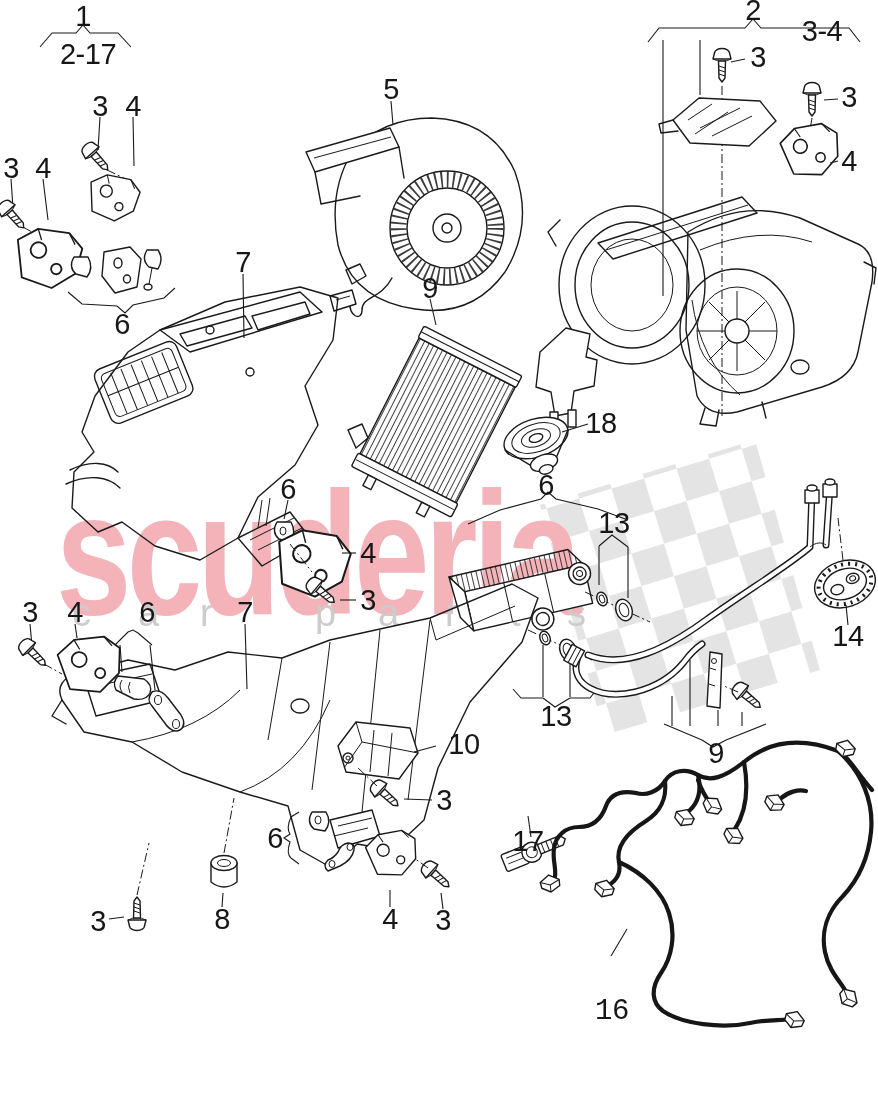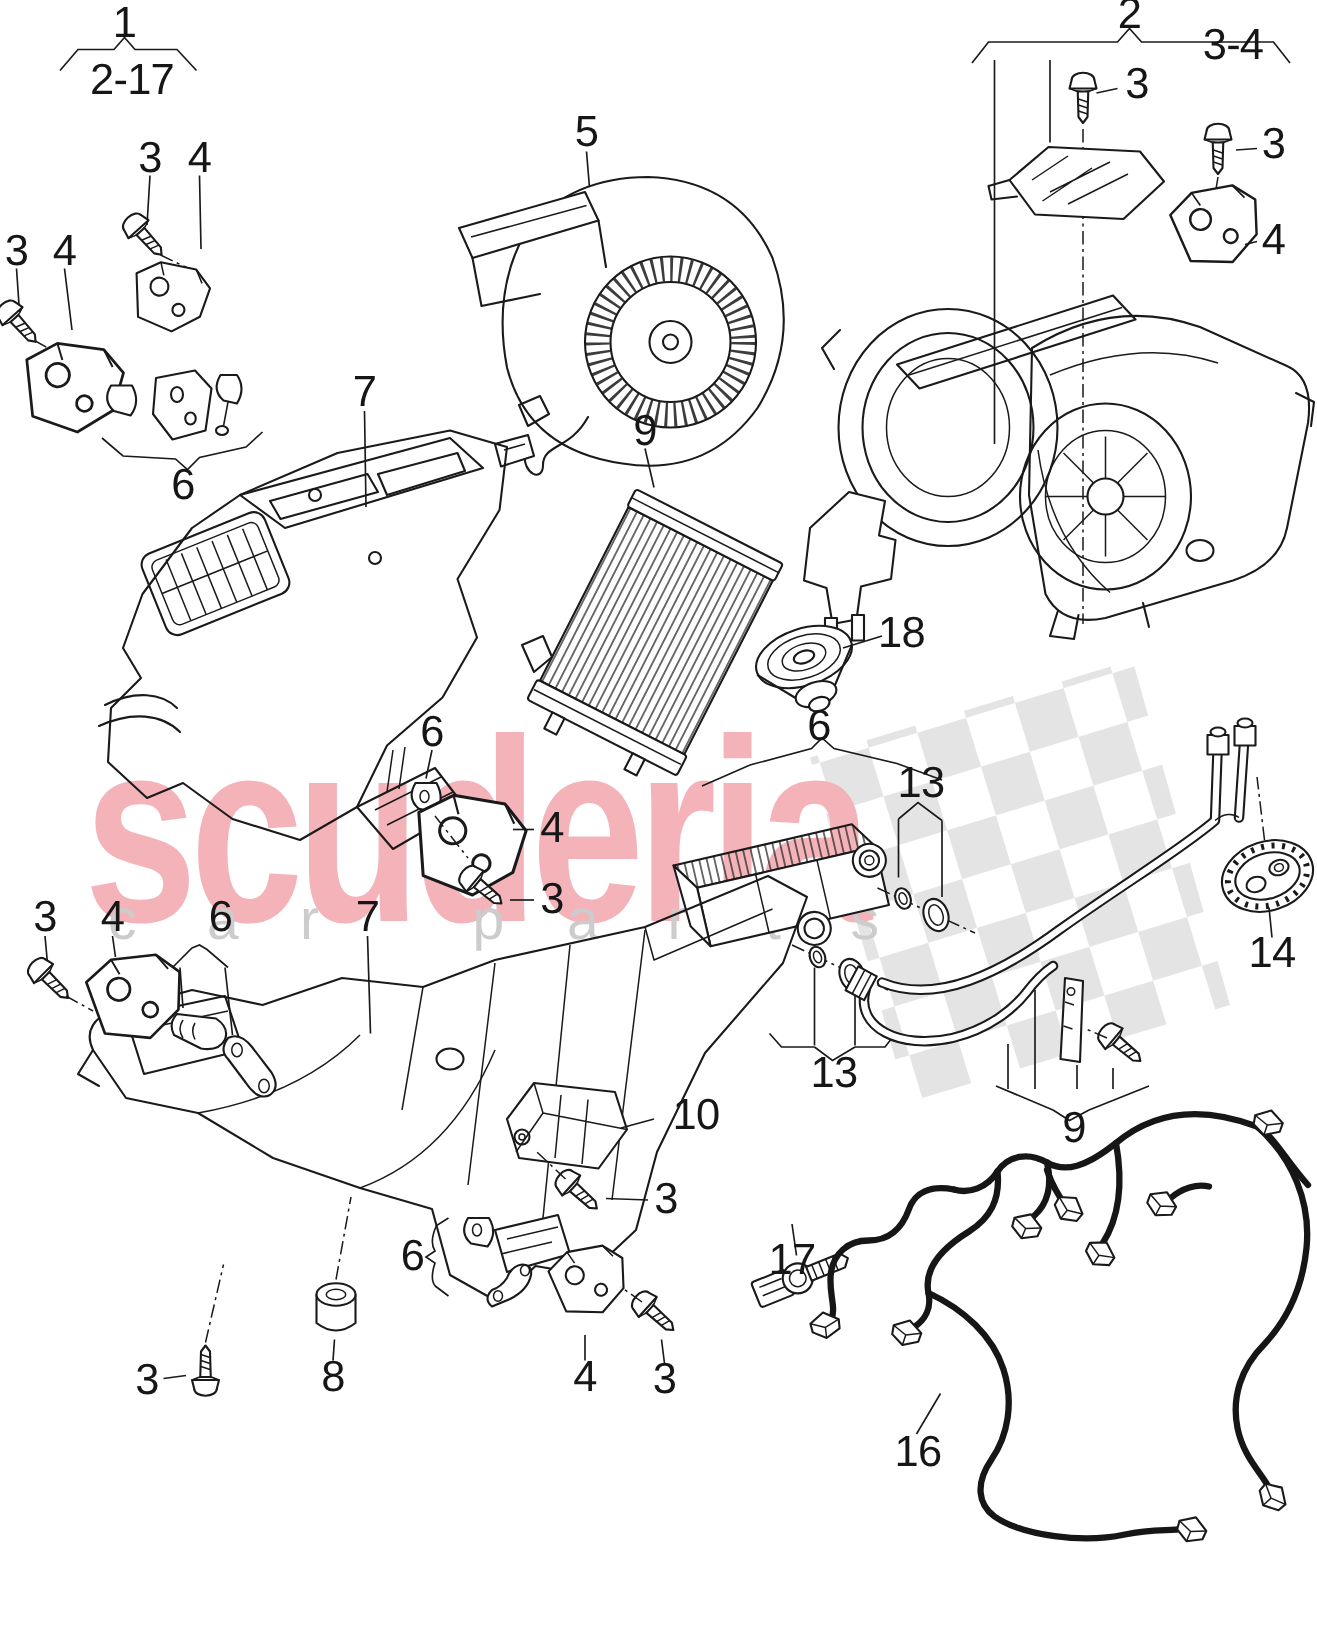--- a/index.html
+++ b/index.html
@@ -383,14 +383,14 @@
   <div class="callout" style="left: 147px; top: 612px;">6</div>
   <div class="callout" style="left: 245px; top: 612px;">7</div>
   <div class="callout" style="left: 464px; top: 744px;">10</div>
   <div class="callout" style="left: 444px; top: 800px;">3</div>
   <div class="callout" style="left: 275px; top: 838px;">6</div>
   <div class="callout" style="left: 528px; top: 805px; margin-top: 36px;">17</div>
   <div class="callout" style="left: 390px; top: 919px;">4</div>
   <div class="callout" style="left: 443px; top: 920px;">3</div>
   <div class="callout" style="left: 98px; top: 921px;">3</div>
   <div class="callout" style="left: 222px; top: 919px;">8</div>
-  <div class="callout" style="left: 612px; top: 969px;">16</div>
+  <div class="callout" style="left: 612px; top: 1011px; font-family: Liberation Mono, monospace;">16</div>
 </div>
 
 </body></html>

